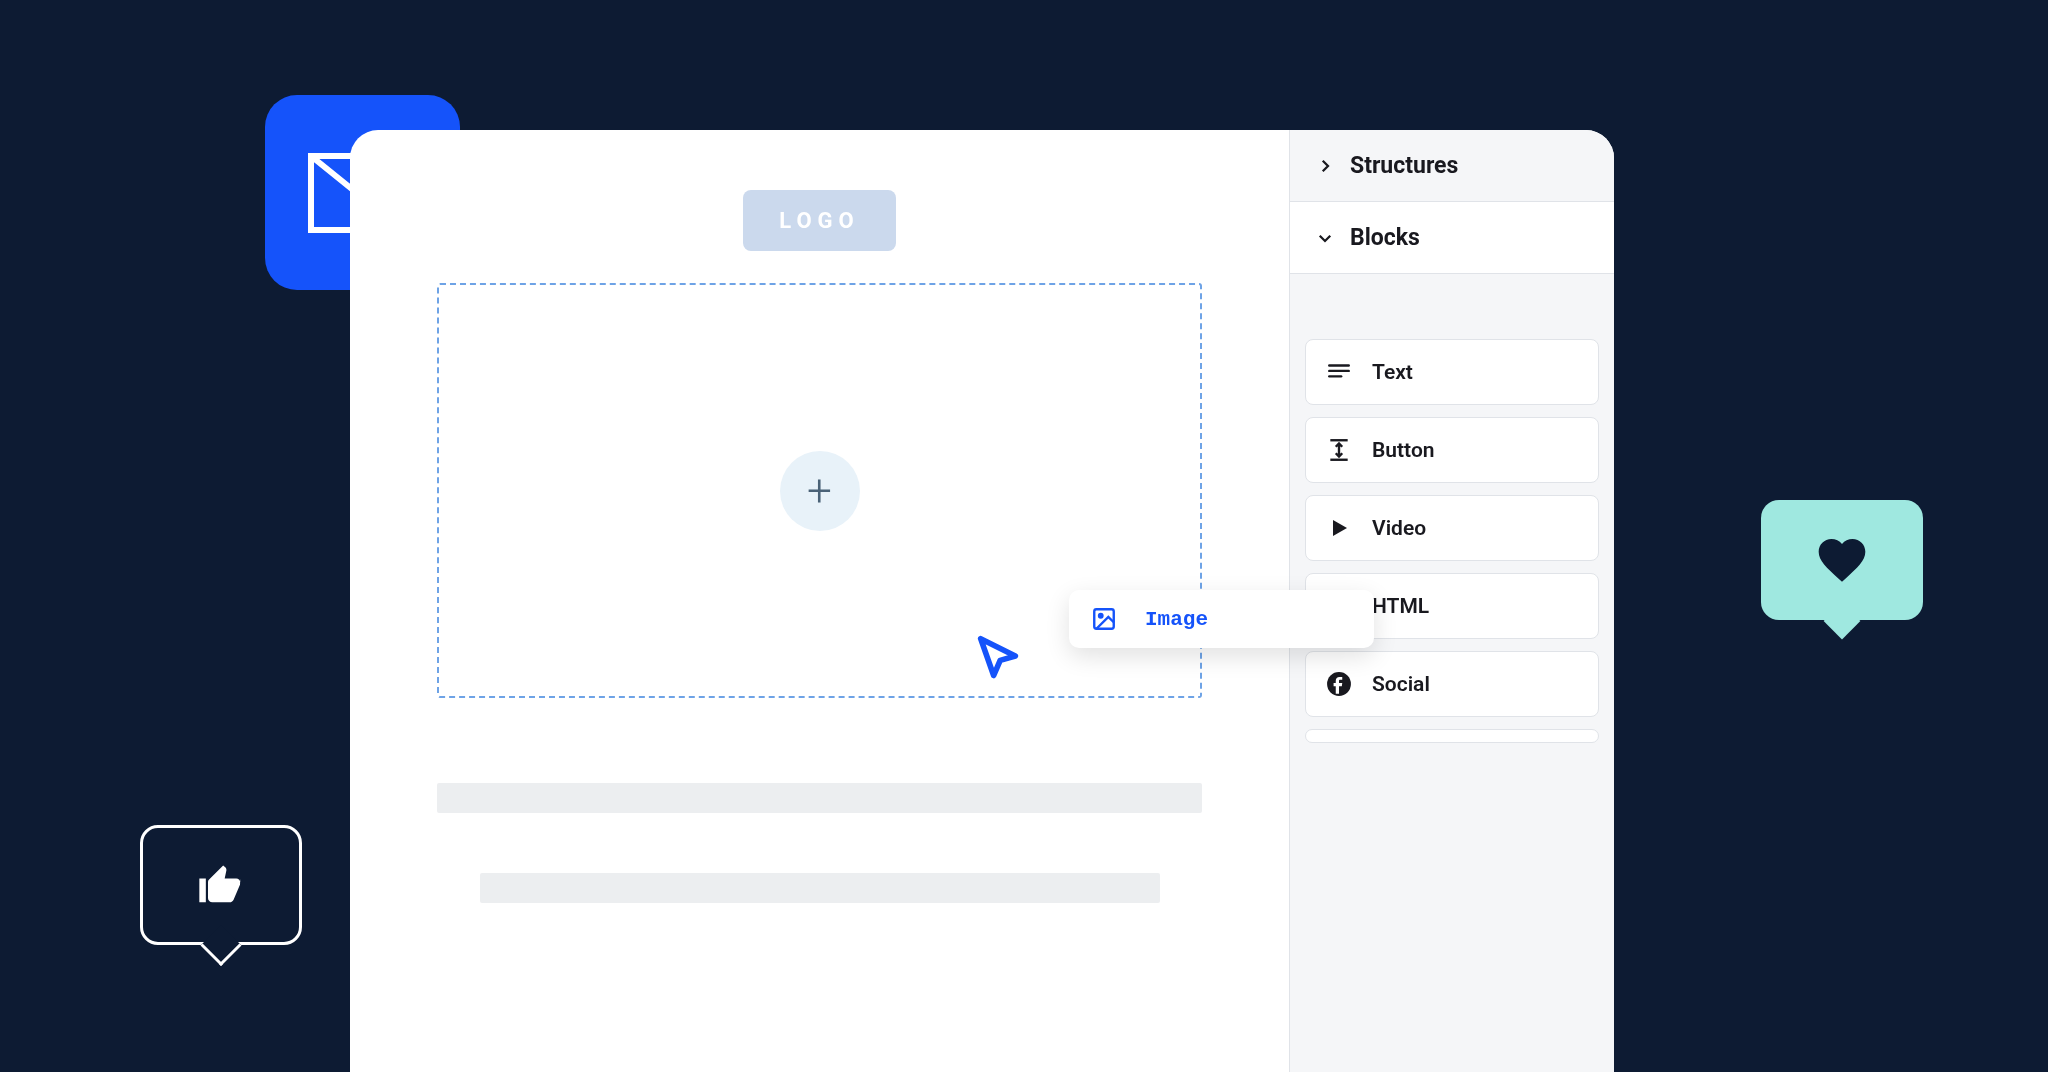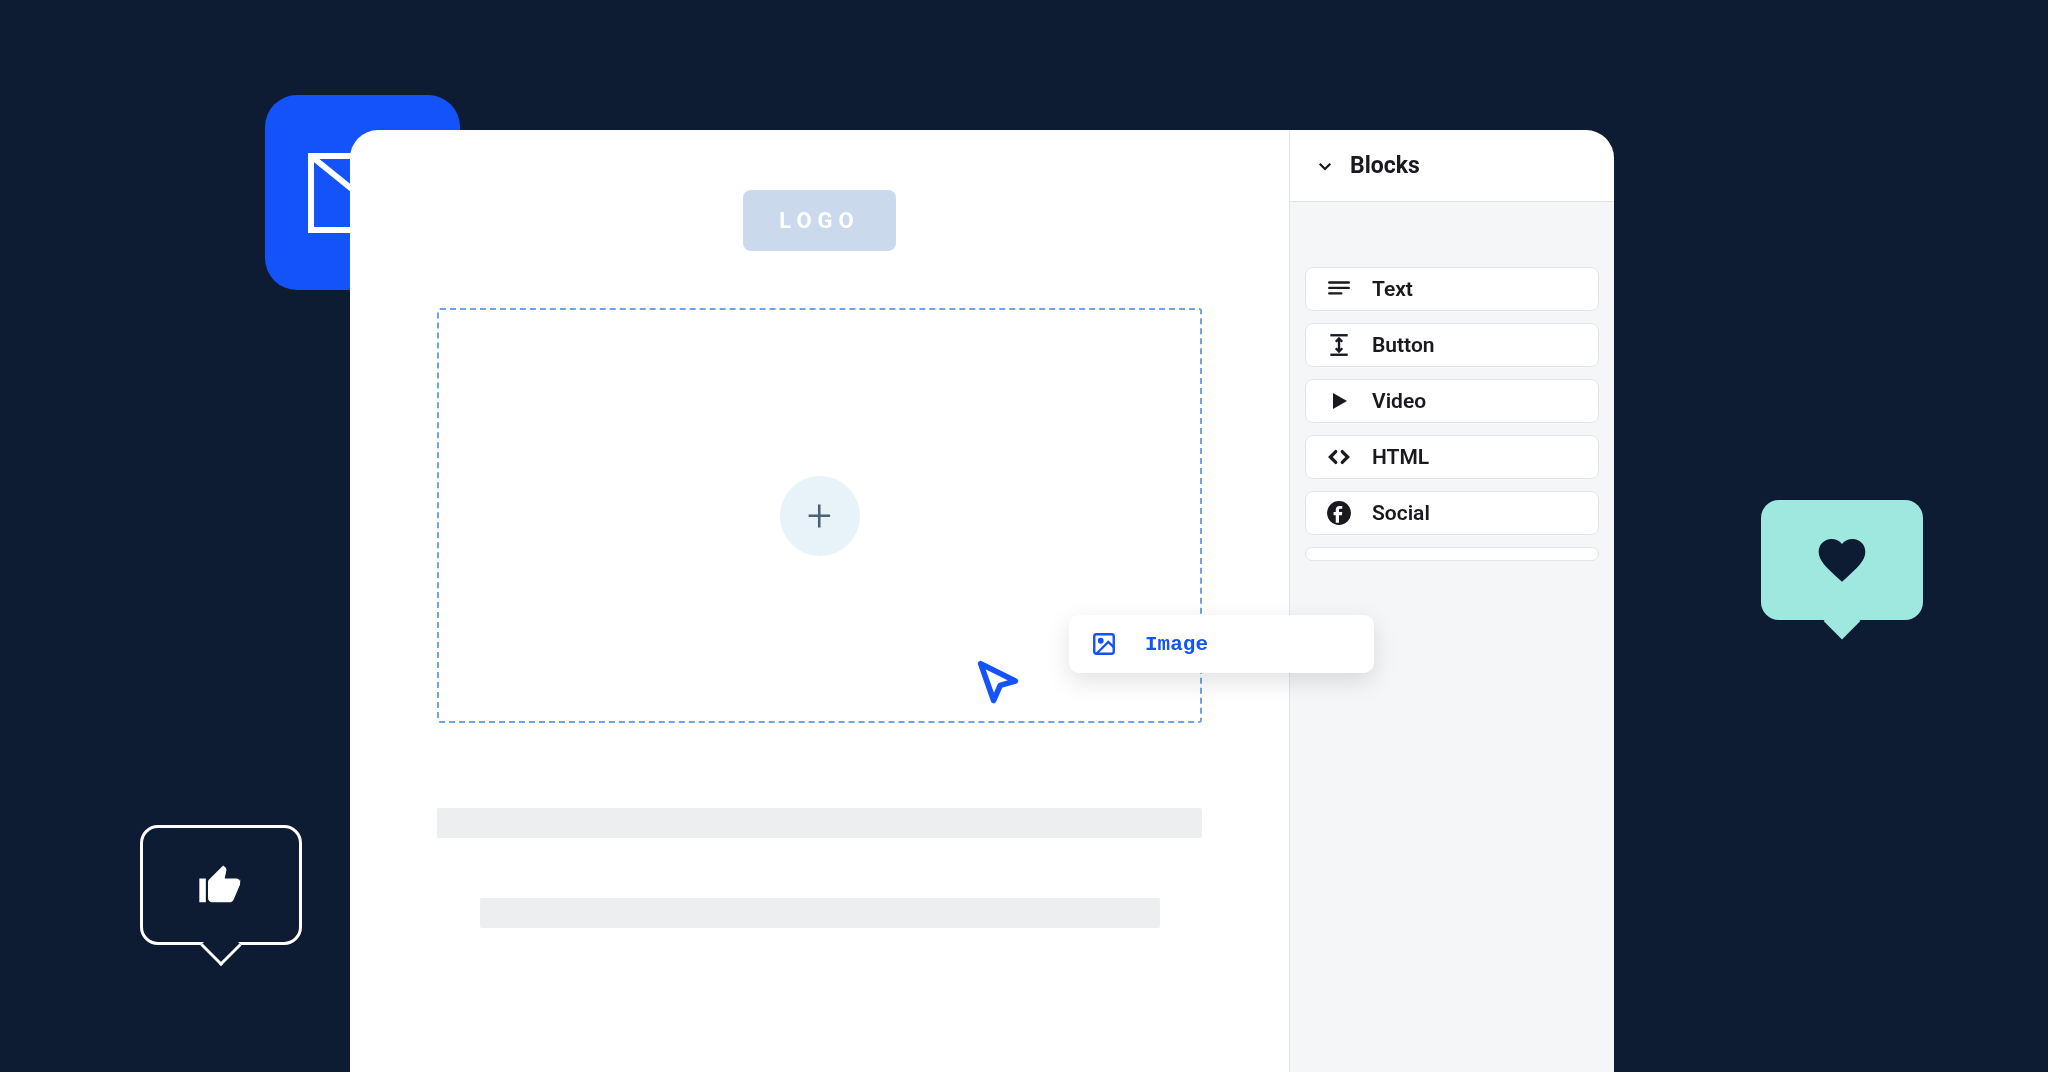--- a/index.html
+++ b/index.html
@@ -89,21 +89,21 @@
       align-items: center;
     }
     .logo-chip {
       background: #cbd9ed;
       color: #ffffff;
       font-weight: 700;
       letter-spacing: 6px;
       padding: 18px 36px;
       border-radius: 8px;
       font-size: 22px;
-      margin-bottom: 57px;
+      margin-bottom: 32px;
     }
     .drop-zone {
       width: 765px;
       height: 415px;
       border: 2px dashed #6ea3e6;
       border-radius: 3px;
       display: flex;
       align-items: center;
       justify-content: center;
       margin-bottom: 85px;
@@ -169,21 +169,21 @@
       background: #f5f6f8;
       padding: 65px 15px 15px;
       display: flex;
       flex-direction: column;
       gap: 12px;
     }
     .block-item {
       background: #ffffff;
       border: 1px solid #e0e3e8;
       border-radius: 8px;
-      padding: 8px 20px;
+      padding: 19px 20px;
       display: flex;
       align-items: center;
       gap: 20px;
       font-size: 21px;
       font-weight: 600;
       color: #19191f;
       cursor: grab;
     }
     .block-icon { width: 26px; height: 26px; display: flex; align-items: center; justify-content: center; flex-shrink: 0; }
     .drag-popup {
@@ -256,20 +256,26 @@
         </svg>
       </div>
     </div>
 
     <div class="placeholder-bar pbar1"></div>
     <div class="placeholder-bar pbar2"></div>
   </div>
 
   <div class="sidebar">
 
+    <div class="section-row collapsed">
+      <svg class="chev" viewBox="0 0 24 24" fill="none" stroke="#19191f" stroke-width="3">
+        <path d="M9 5l7 7-7 7"></path>
+      </svg>
+      <span>Structures</span>
+    </div>
 
     <div class="section-row">
       <svg class="chev" viewBox="0 0 24 24" fill="none" stroke="#19191f" stroke-width="3">
         <path d="M5 9l7 7 7-7"></path>
       </svg>
       <span>Blocks</span>
     </div>
 
     <div class="blocks-panel">
 

